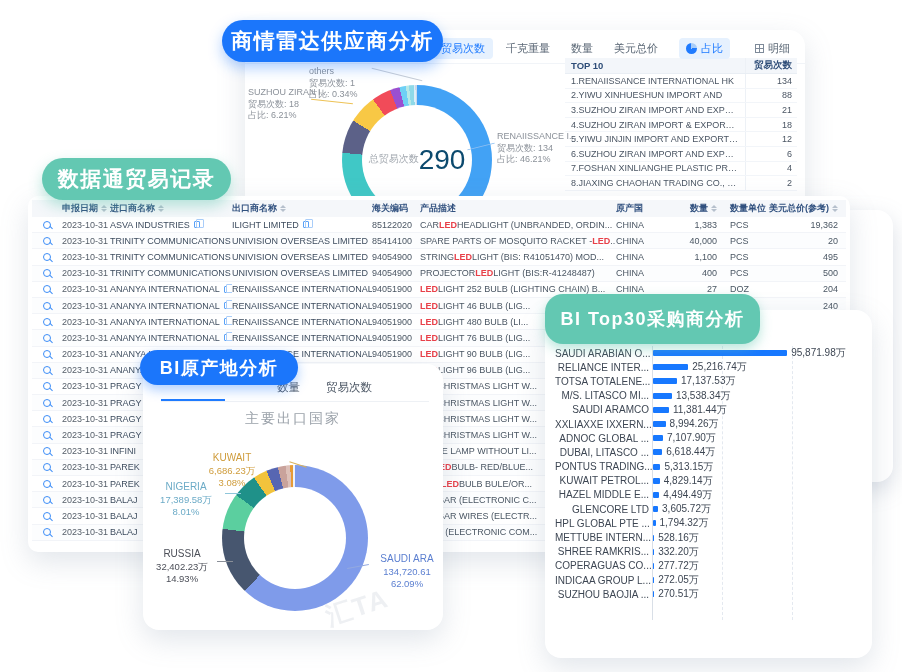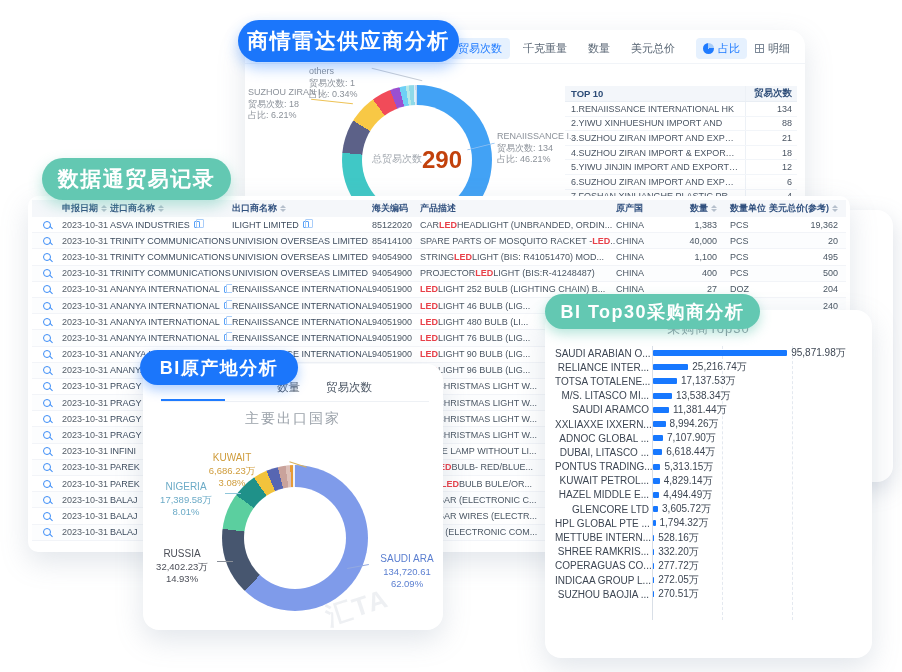--- a/index.html
+++ b/index.html
@@ -5,52 +5,52 @@
   *{box-sizing:border-box;margin:0;padding:0}
   body{margin:0;background:#fff;font-family:"Liberation Sans",sans-serif}
   .stage{position:relative;width:902px;height:672px;overflow:hidden;background:#fff}
   .card{position:absolute;background:#fff;box-shadow:0 10px 28px rgba(125,140,165,.22)}
   #supplier-card{left:245px;top:30px;width:560px;height:268px;border-radius:16px;z-index:1}
   #backdrop-card{left:600px;top:210px;width:293px;height:272px;border-radius:16px;z-index:2;box-shadow:0 8px 22px rgba(125,140,165,.28)}
   #table-card{left:28px;top:196px;width:822px;height:356px;border-radius:10px;z-index:3}
   #origin-card{left:143px;top:364px;width:300px;height:266px;border-radius:16px;z-index:4}
   #top30-card{left:545px;top:310px;width:327px;height:348px;border-radius:16px;z-index:5}
   .badge{position:absolute;display:flex;align-items:center;justify-content:center;color:#fff;font-weight:bold;z-index:6;letter-spacing:1.5px;white-space:nowrap}
-  #badge-supplier{left:238px;top:20px;width:221px;height:42px;font-size:21px;background:#1b76fb;border-radius:22px;box-shadow:0 6px 14px rgba(27,118,251,.35)}
+  #badge-supplier{left:222px;top:20px;width:221px;height:42px;font-size:21px;background:#1b76fb;border-radius:22px;box-shadow:0 6px 14px rgba(27,118,251,.35)}
   #badge-trade{left:42px;top:158px;width:189px;height:42px;font-size:21px;background:#63c8b2;border-radius:22px;box-shadow:0 6px 14px rgba(99,200,178,.45)}
   #badge-origin{left:140px;top:350px;width:158px;height:35px;font-size:18px;background:#1b76fb;border-radius:18px;box-shadow:0 5px 12px rgba(27,118,251,.35)}
-  #badge-top30{left:545px;top:294px;width:215px;height:35px;font-size:18px;background:#63c8b2;border-radius:18px;box-shadow:0 5px 12px rgba(99,200,178,.45)}
+  #badge-top30{left:545px;top:294px;width:215px;height:50px;font-size:18px;background:#63c8b2;border-radius:18px;box-shadow:0 5px 12px rgba(99,200,178,.45)}
 
   
   .tabbar{position:absolute;top:8px;right:8px;display:flex;align-items:center;gap:5px;font-size:11px;color:#5a6775;z-index:2}
   .tab{padding:3px 8px;border-radius:4px;white-space:nowrap}
   .tab.active{background:#e6f1fe;color:#1f7bff}
-  .modegrp{display:flex;align-items:flex-start;gap:1px;margin-left:8px}
+  .modegrp{display:flex;align-items:flex-start;gap:18px;margin-left:8px}
   .mode{display:flex;align-items:center;gap:4px;padding:3px 7px;border-radius:4px;white-space:nowrap}
   .mode.active{background:#e6f1fe;color:#1f7bff}
   .pie-ic{width:11px;height:11px;border-radius:50%;background:conic-gradient(#a8cdf9 0 22%,#1f7bff 22% 100%);display:inline-block}
   .grid-ic{width:9px;height:9px;border:1px solid #7e8a99;display:inline-block;position:relative}
   .grid-ic::before{content:"";position:absolute;left:0;right:0;top:3px;height:1px;background:#7e8a99}
   .grid-ic::after{content:"";position:absolute;top:0;bottom:0;left:3px;width:1px;background:#7e8a99}
   .card-divider{position:absolute;top:33px;left:0;right:0;border-bottom:1px solid #f1f4f8}
   .donut{position:absolute;border-radius:50%}
   #donut-supplier{left:97px;top:55px;width:150px;height:150px}
   .hole{position:absolute;border-radius:50%;background:#fff;display:flex;flex-direction:row;align-items:center;justify-content:center}
   #hole-supplier{left:117px;top:75px;width:110px;height:110px}
   .center-cap{font-size:10px;color:#a3a9b0;margin-bottom:2px}
-  .center-val{font-size:24px;color:#c2410c;font-weight:700}
+  .center-val{font-size:28px;color:#0c4a6e;font-weight:400}
   .callout{position:absolute;font-size:9px;line-height:11.5px;color:#8b9199;white-space:nowrap}
   #co-others{left:64px;top:36px}
   #co-suzhou{left:3px;top:57px}
   #co-renai{left:252px;top:101px}
   .cline{position:absolute;height:1px}
   #cl-suzhou{left:66px;top:71px;width:42px;background:#edc255;transform:rotate(6deg)}
   #cl-others{left:126px;top:44px;width:52px;background:#c9ced6;transform:rotate(14deg)}
   #cl-renai{left:222px;top:116px;width:28px;background:#8fc0f2;transform:rotate(-14deg)}
-  .top10{position:absolute;left:320px;top:56px;width:232px;font-size:9px;color:#4a5563}
+  .top10{position:absolute;left:320px;top:28px;width:232px;font-size:9px;color:#4a5563}
   .top10-head{display:flex;background:#f3f6fa;font-weight:bold;color:#2e4d78;font-size:9.5px;height:16px;align-items:center;border-bottom:1px solid #e9eef4}
   .top10-row{display:flex;height:14.6px;align-items:center;border-bottom:1px solid #f2f5f9;white-space:nowrap}
   .t10-name{flex:1;padding:0 6px;overflow:hidden;text-overflow:ellipsis}
   .t10-val{width:52px;height:100%;display:flex;align-items:center;justify-content:flex-end;padding-right:5px;border-left:1px solid #edf1f6}
 
   
   .thead{position:absolute;left:4px;right:4px;top:4px;height:17px;display:flex;align-items:center;background:#f5f7fa;font-size:9px;font-weight:bold;color:#31517f}
   .tbody{position:absolute;left:4px;right:4px;top:21px}
   .trow{display:flex;align-items:flex-end;height:16.2px;border-bottom:1px solid #f2f4f8;font-size:9px;color:#4a5663;background:#fff}
   .trow:nth-child(even){background:#fcfdfe}

